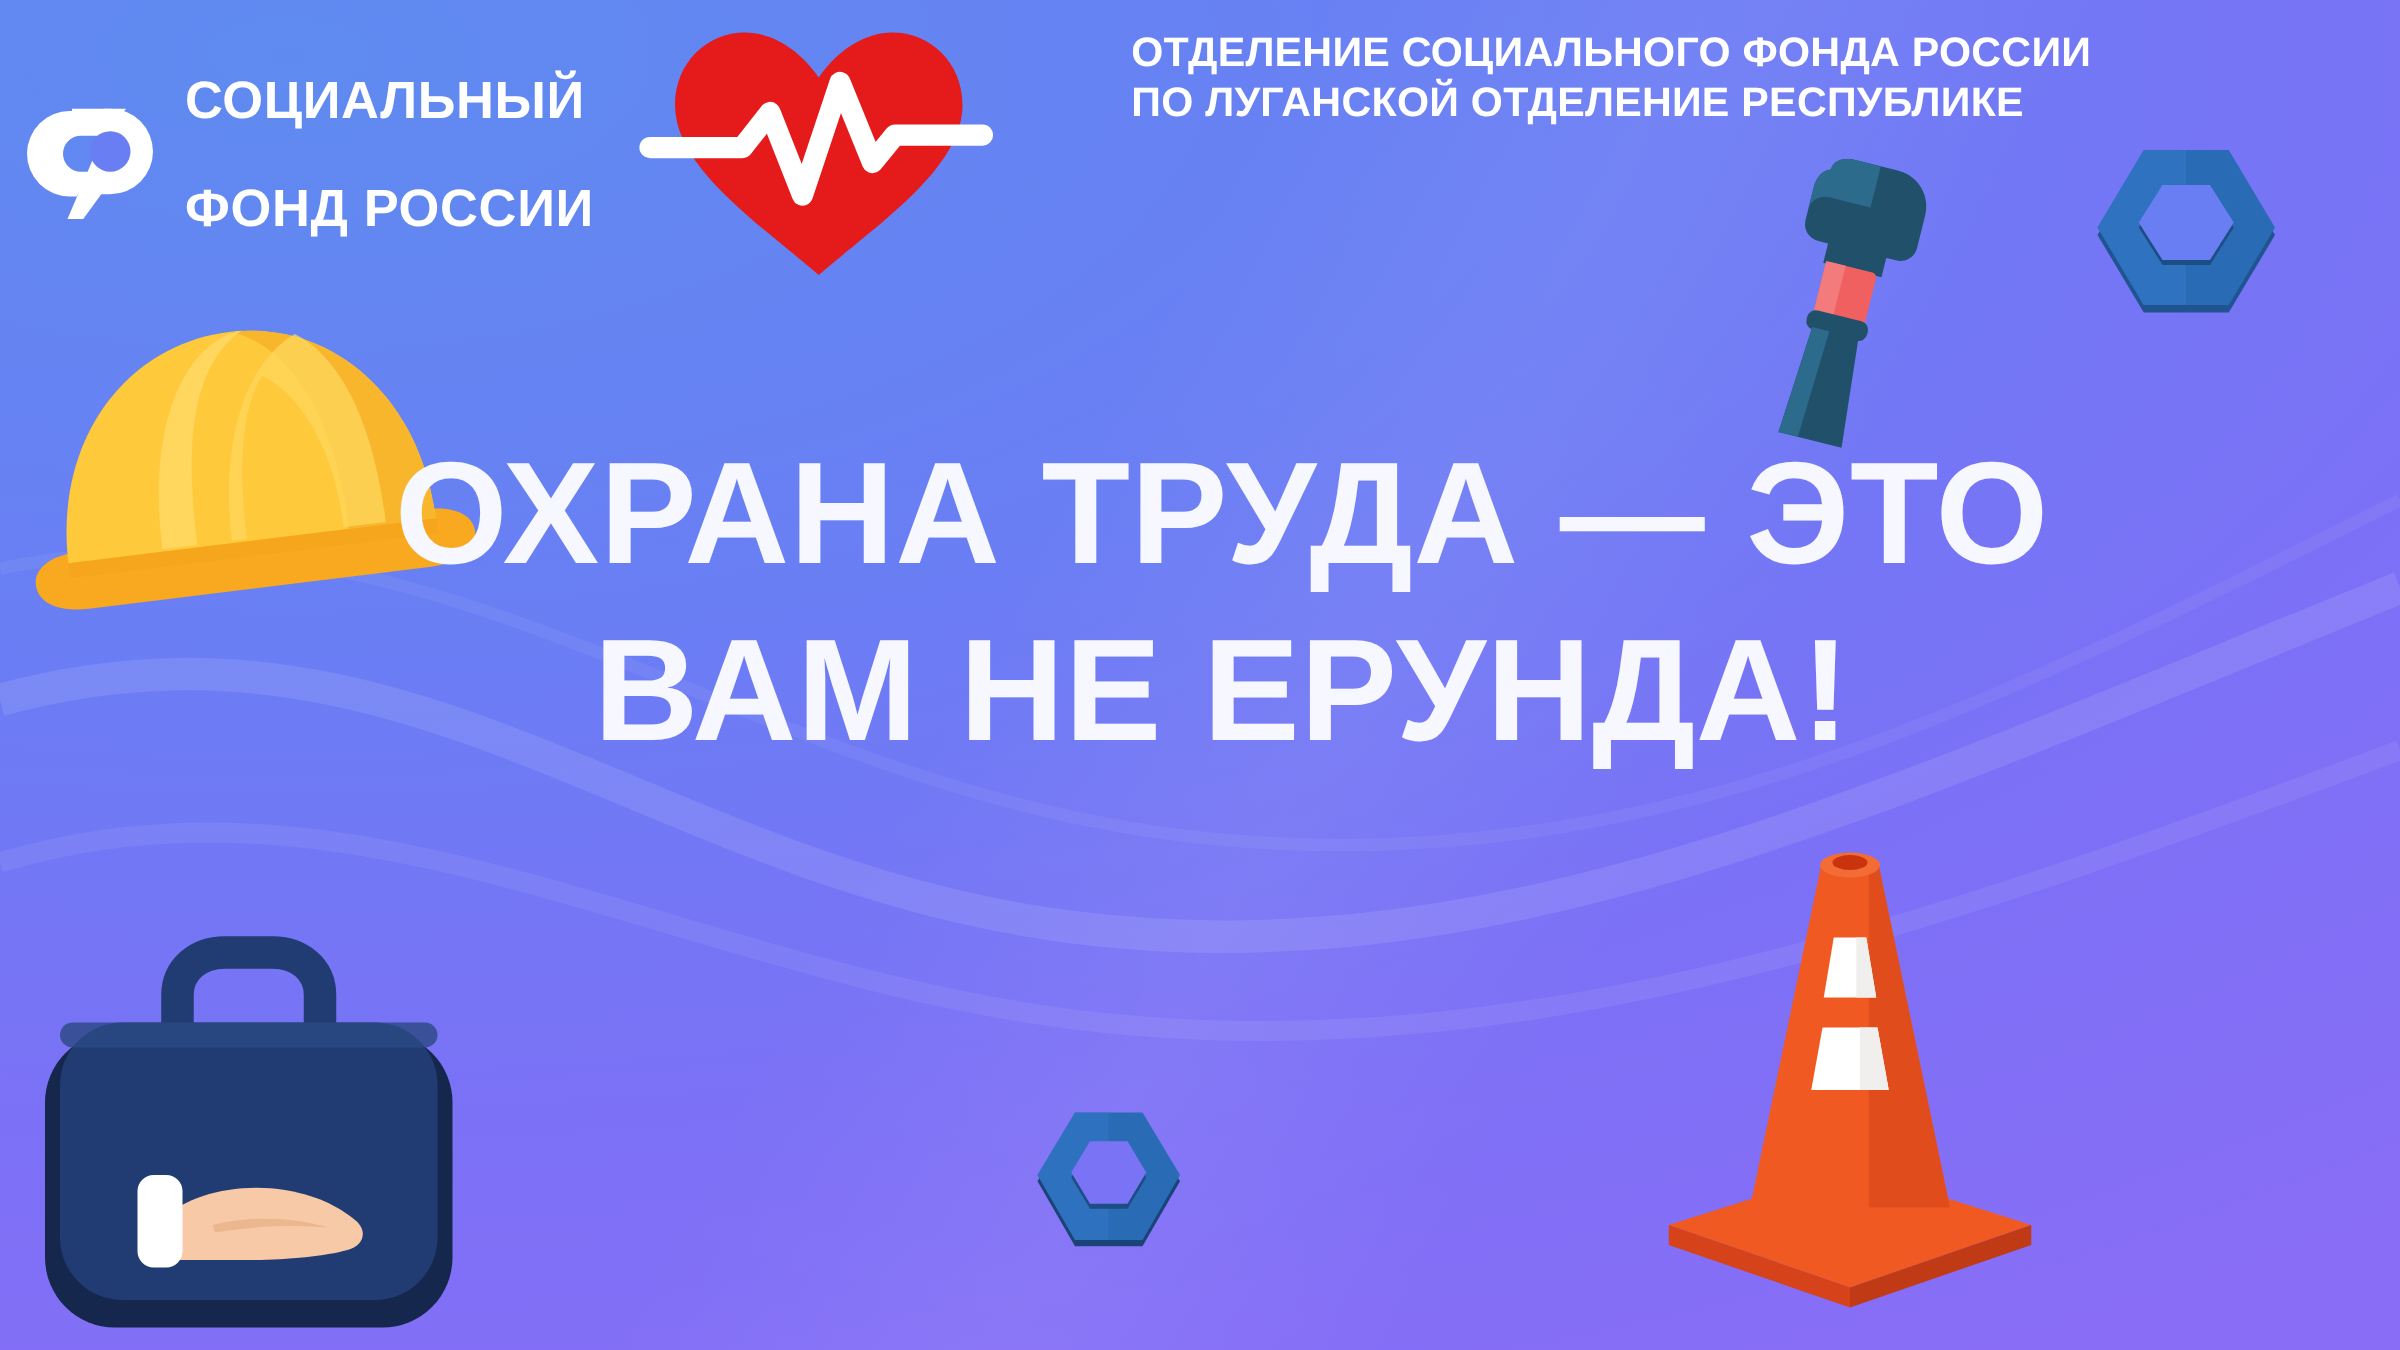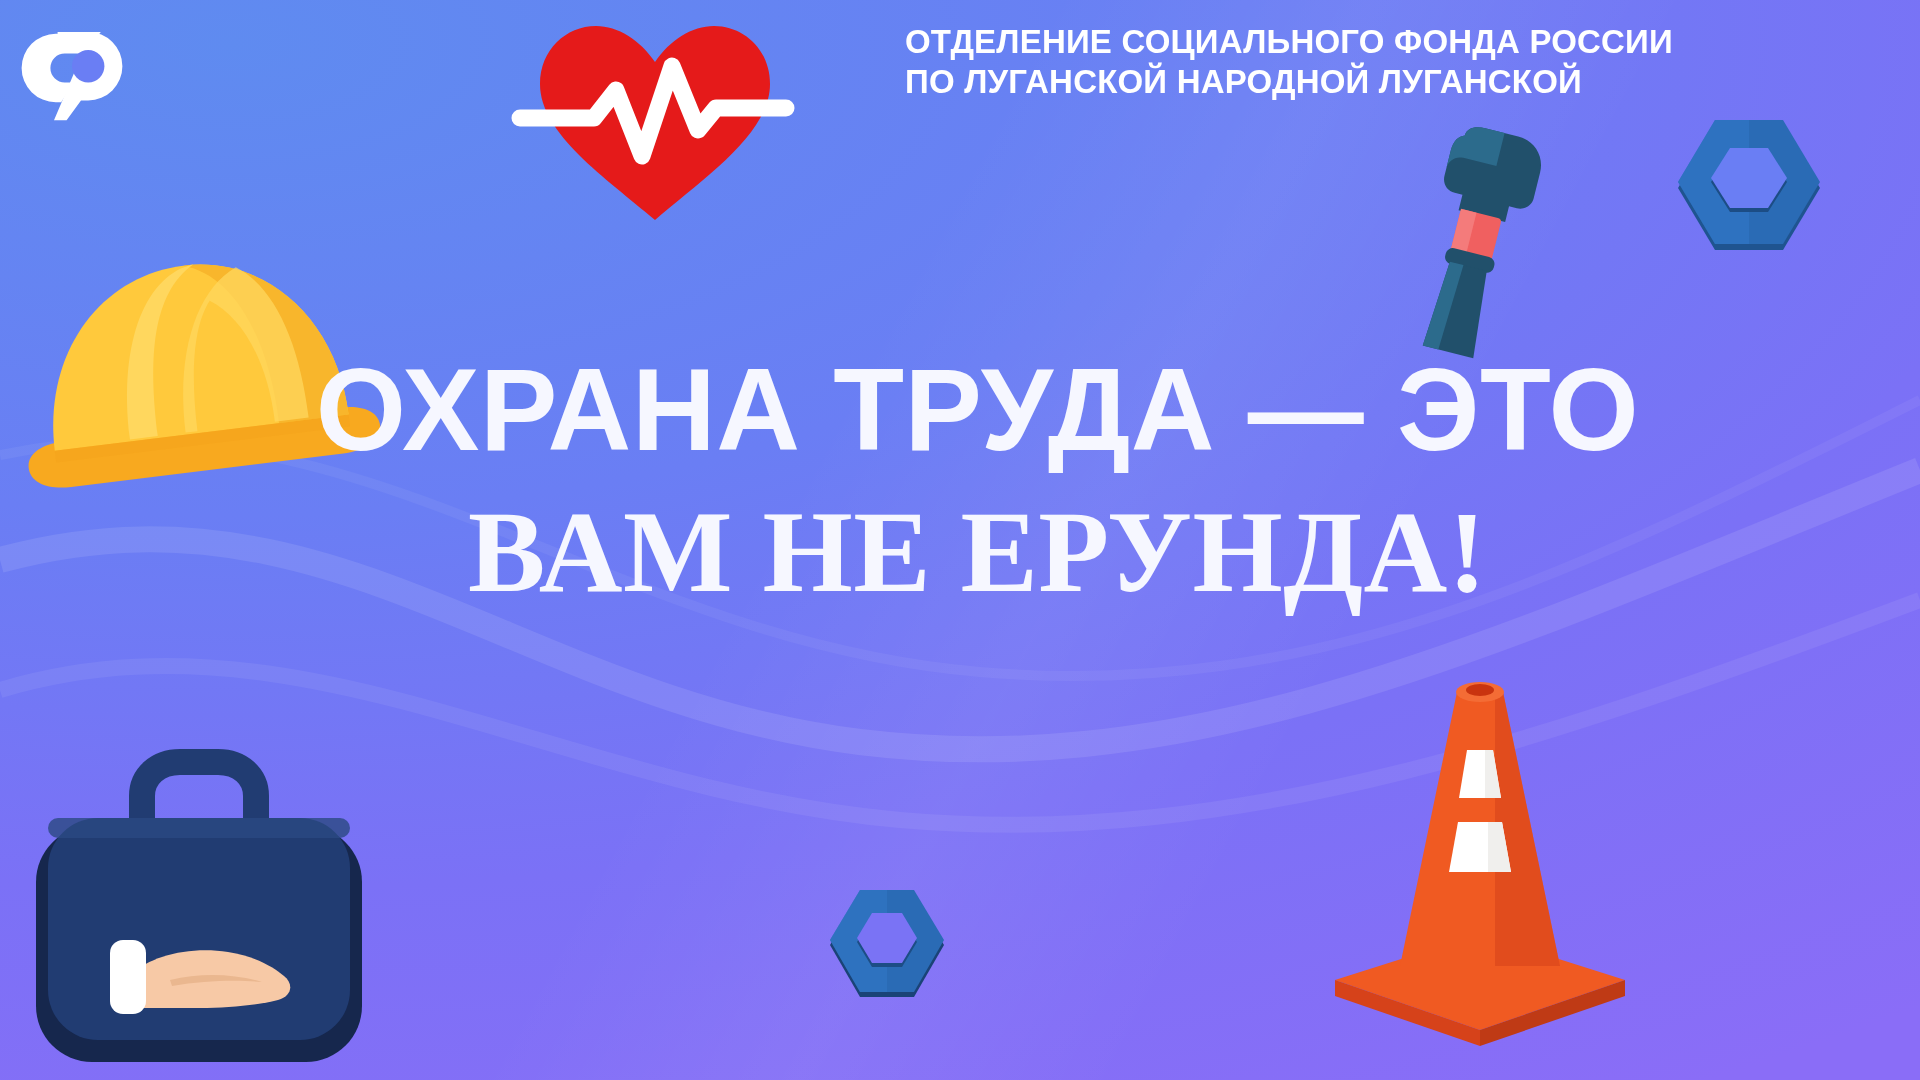--- a/index.html
+++ b/index.html
@@ -35,21 +35,21 @@
     font-size:33px;line-height:1.2;letter-spacing:.2px;
   }
   .org div{white-space:nowrap;}
 
   
   .title{
     position:absolute;left:0;right:0;top:352px;text-align:center;
     color:#f6f7ff;font-weight:700;letter-spacing:.5px;margin-left:35px;
   }
   .title .l1{font-size:116px;line-height:1;}
-  .title .l2{font-size:116px;line-height:1;margin-top:26px;font-family:Liberation Serif, serif;}
+  .title .l2{font-size:116px;line-height:1;margin-top:26px;}
 
   
   .hardhat{position:absolute;left:10px;top:205px;width:370px;height:290px;}
   .hammer{position:absolute;left:1395px;top:128px;width:150px;height:230px;}
   .nut-tr{position:absolute;left:1668px;top:118px;width:162px;height:140px;}
   .nut-mid{position:absolute;left:822px;top:885px;width:130px;height:120px;}
   .briefcase{position:absolute;left:22px;top:718px;width:350px;height:360px;}
   .cone{position:absolute;left:1325px;top:650px;width:310px;height:400px;}
   svg{display:block;overflow:visible;}
 </style>
@@ -65,33 +65,37 @@
   </svg>
   <div class="sheen"></div>
 
   <div class="logo">
     <svg class="logo-mark" viewBox="0 0 120 120">
       <path fill="#ffffff" d="M44 20 H92 L74 44 H52 a16 16 0 0 0 0 32 h10 L48 98 H42
                a38 38 0 0 1 0 -76 h2 Z"></path>
       <path fill="#ffffff" d="M72 20 h6 a38 38 0 0 1 0 76 h-8 l-16 22 h-14 L74 38 h-6 Z"></path>
       <circle cx="78" cy="58" r="18" fill="#6a7ef4"></circle>
     </svg>
+    <div class="logo-text">
+      <div>СОЦИАЛЬНЫЙ</div>
+      <div>ФОНД РОССИИ</div>
+    </div>
   </div>
 
   <div class="heart-wrap">
     <svg viewBox="0 0 270 215" aria-hidden="true">
       <path fill="#e51a1a" d="M135 212 C 86 170 20 126 20 76 C 20 42 46 18 76 18 C 98 18 120 32 135 54
                C 150 32 172 18 194 18 C 224 18 250 42 250 76 C 250 126 184 170 135 212 Z"></path>
       <path fill="none" stroke="#ffffff" stroke-width="17" stroke-linecap="round" stroke-linejoin="round" d="M0 110 H74 L96 82 L122 148 L152 58 L178 122 L196 100 H266"></path>
     </svg>
   </div>
 
   <div class="org">
     <div>ОТДЕЛЕНИЕ СОЦИАЛЬНОГО ФОНДА РОССИИ</div>
-    <div>ПО ЛУГАНСКОЙ НАРОДНОЙ ЛУГАНСКОЙ</div>
+    <div>ПО ЛУГАНСКОЙ ОТДЕЛЕНИЕ РЕСПУБЛИКЕ</div>
   </div>
 
   <div class="hardhat">
     <svg viewBox="0 0 370 290" aria-hidden="true">
       <g transform="rotate(-7 185 165)">
         <path fill="#f8a91f" d="M8 242 C8 228 24 220 44 220 H326 C346 220 362 228 362 242 C362 258 344 266 322 266 H48 C26 266 8 258 8 242 Z"></path>
         <path fill="#ffc93c" d="M36 228 C36 130 102 60 186 60 C268 60 332 130 332 228 Z"></path>
         <path fill="#f8b62c" d="M186 60 C268 60 332 130 332 228 H262 C262 136 232 74 186 60 Z"></path>
         <path fill="#ffd75e" d="M112 226 C112 124 150 64 196 60 C152 84 140 146 140 226 Z"></path>
         <path fill="#ffd75e" d="M168 226 C168 146 196 86 238 68 C274 92 292 150 292 226 L258 226 C258 164 238 118 208 98 C188 122 180 170 180 226 Z" opacity=".75"></path>

